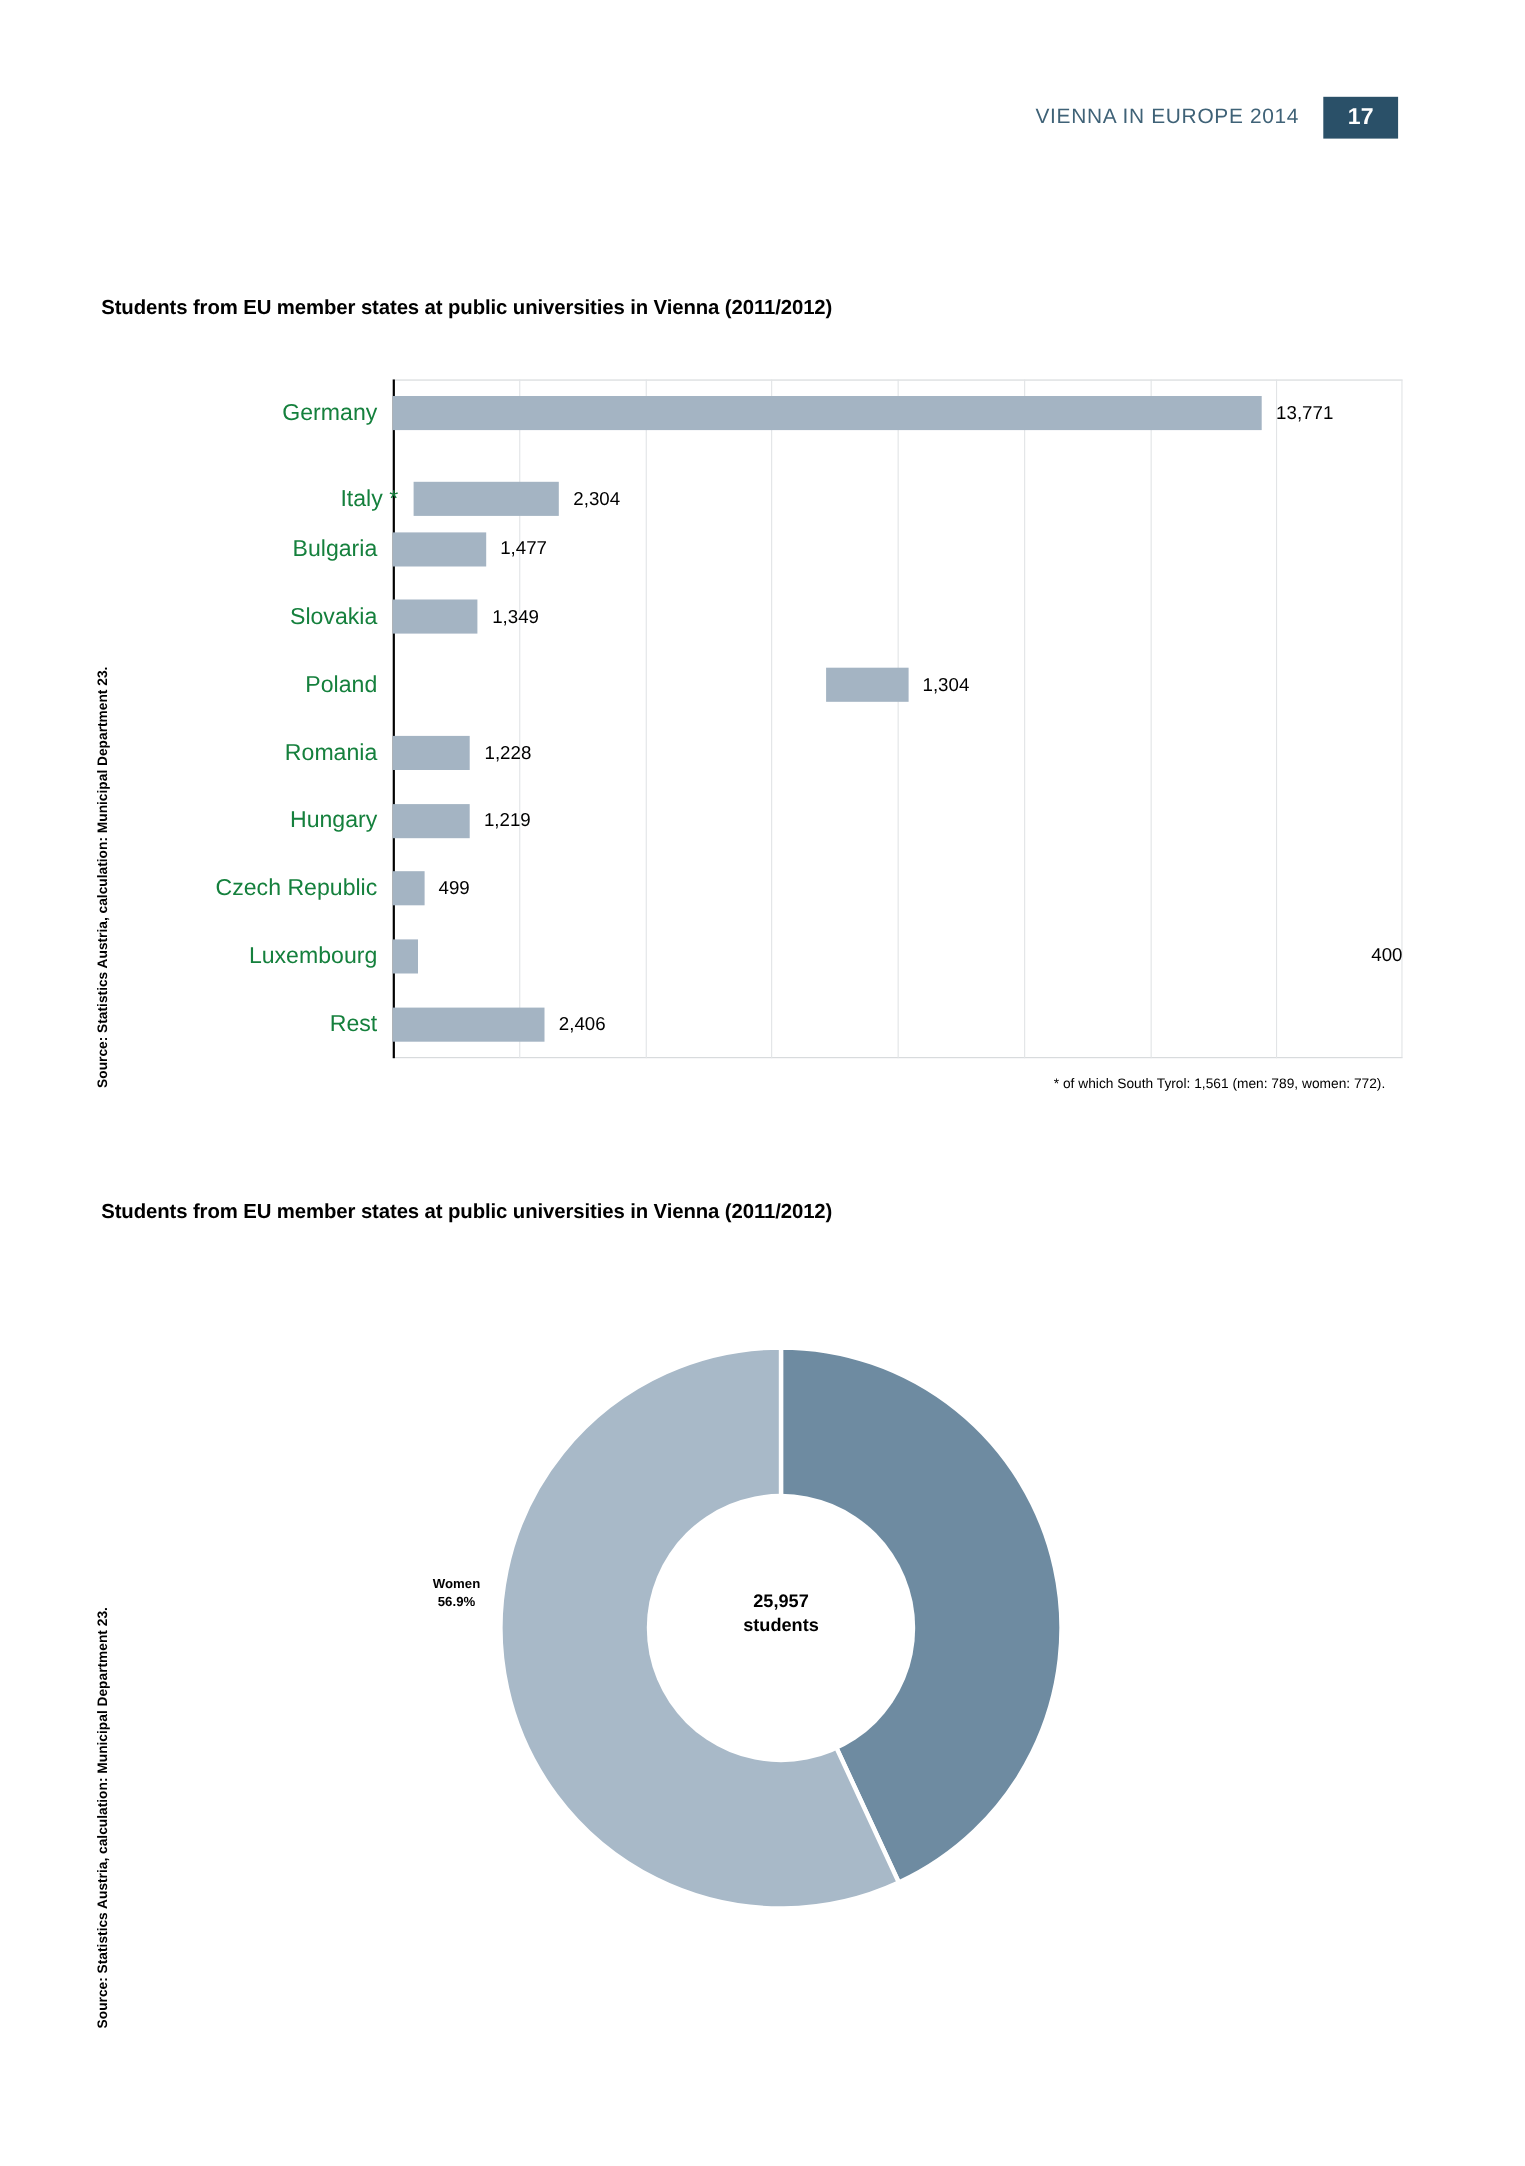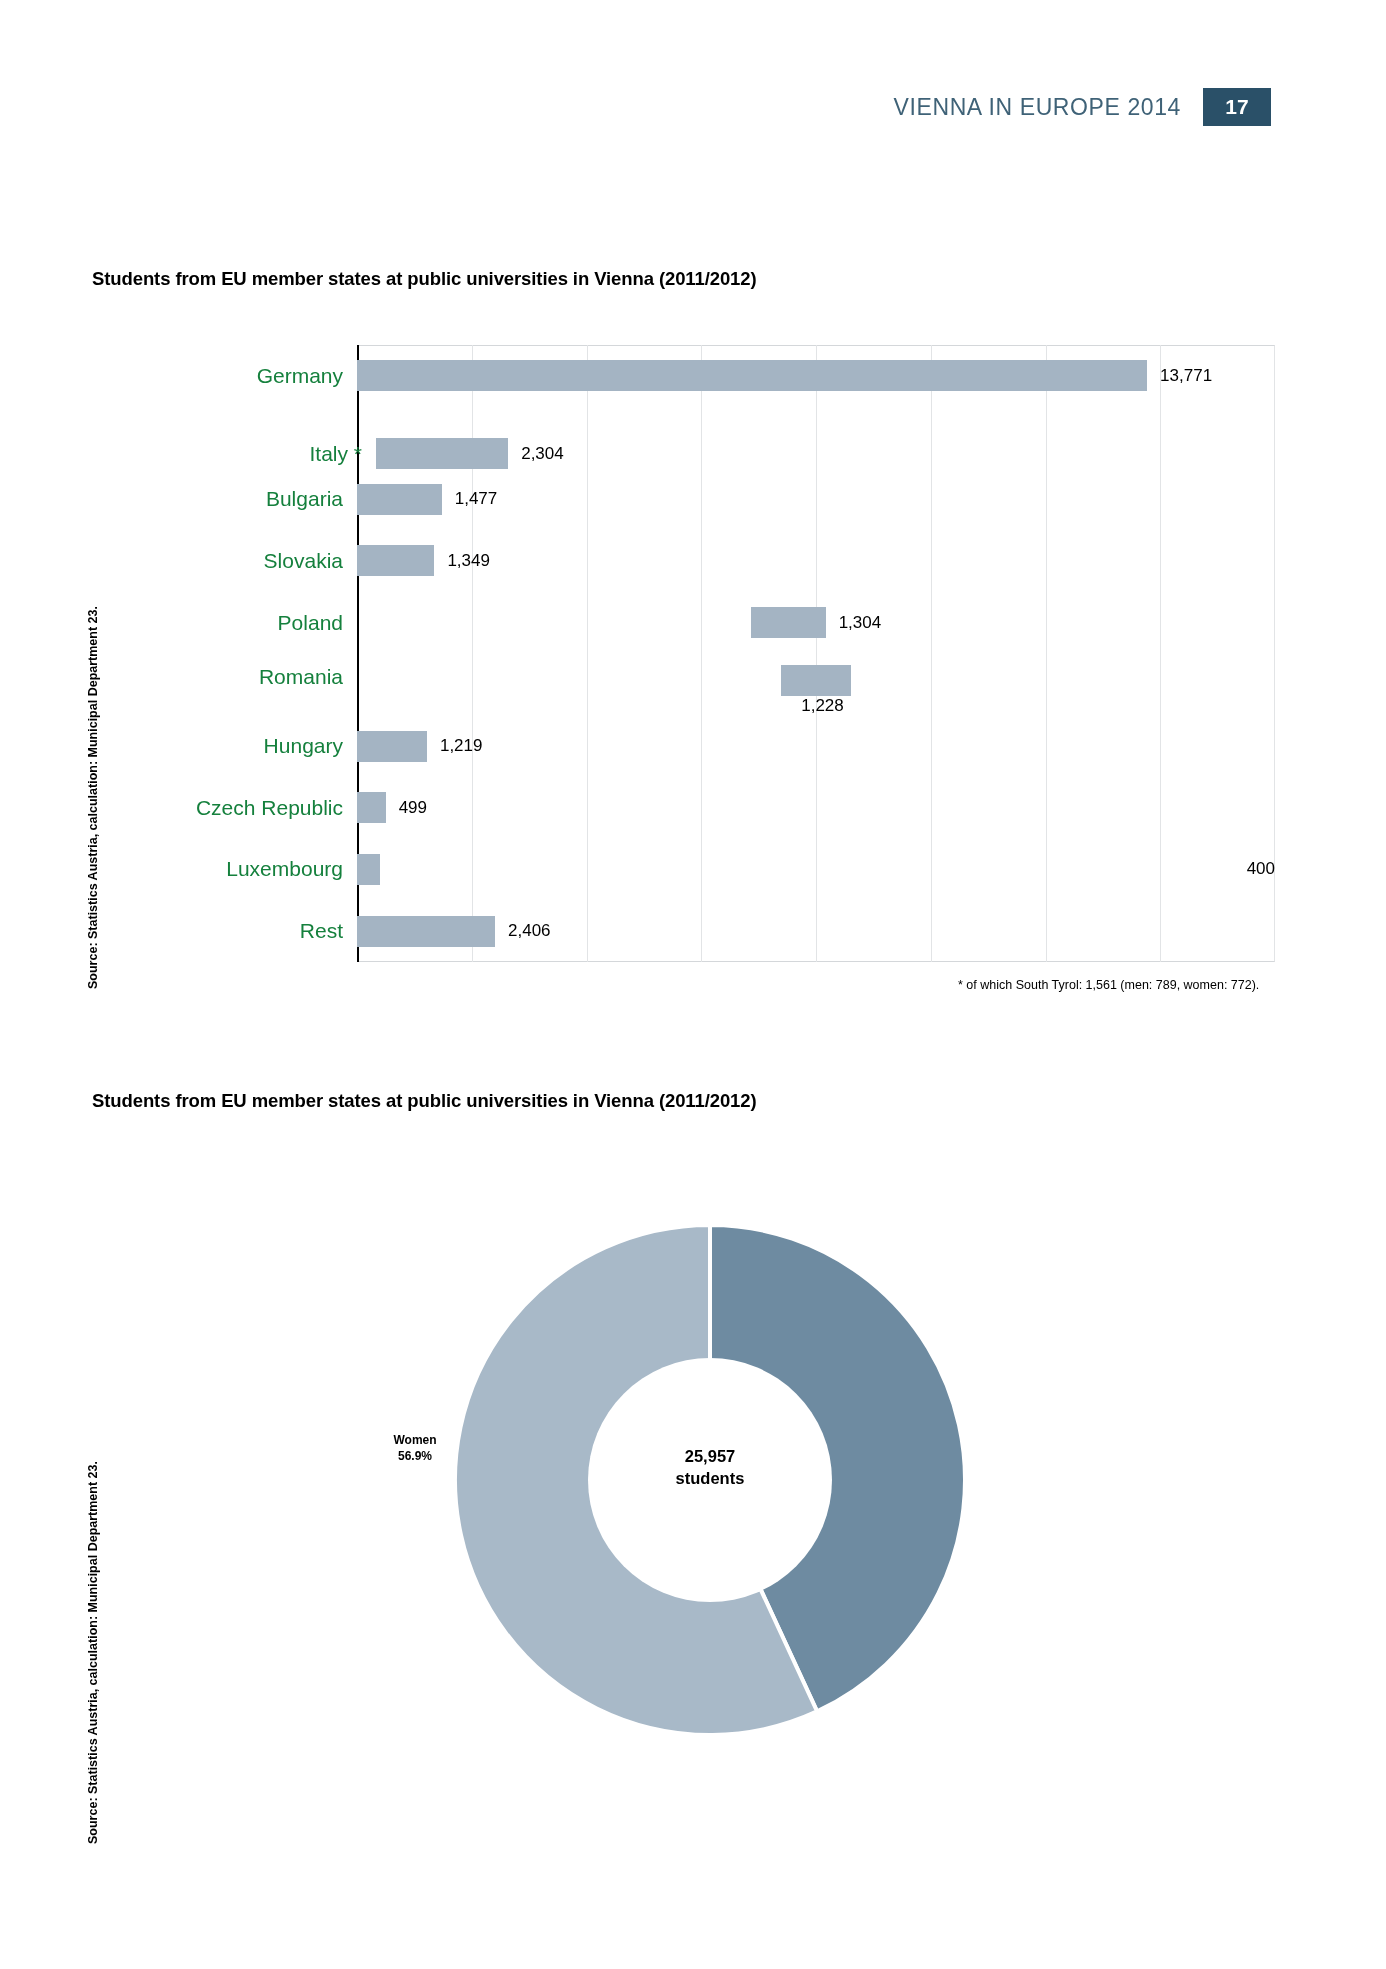--- a/index.html
+++ b/index.html
@@ -19,21 +19,21 @@
   
   .page-header {
     position: absolute;
     top: 88px;
     right: 115px;
     display: flex;
     align-items: center;
     gap: 22px;
   }
   .header-title {
-    font-size: 23px;
+    font-size: 19px;
     letter-spacing: 0.6px;
     color: #3f6277;
     font-family: "Liberation Sans", sans-serif;
     white-space: nowrap;
   }
   .page-number-box {
     width: 68px;
     height: 38px;
     background: #2a5068;
     color: #ffffff;
@@ -201,21 +201,21 @@
       <div class="bar-row" style="top: 185.1px; height: 61.7px;">
         <div class="bar-label">Slovakia</div>
         <div class="bar-rect" style="width: 77.3989px; background: rgb(164, 180, 195);"></div>
         <div class="bar-value">1,349</div>
       </div>
       <div class="bar-row" style="top: 246.8px; height: 61.7px; justify-content: center;">
         <div class="bar-label">Poland</div>
         <div class="bar-rect" style="width: 74.817px; background: rgb(164, 180, 195);"></div>
         <div class="bar-value">1,304</div>
       </div>
-      <div class="bar-row" style="top: 320px; height: 61.7px; flex-direction: column;">
+      <div class="bar-row" style="top: 309px; height: 61.7px;">
         <div class="bar-label">Romania</div>
         <div class="bar-rect" style="width: 70.4565px; background: rgb(164, 180, 195);"></div>
         <div class="bar-value">1,228</div>
       </div>
       <div class="bar-row" style="top: 370.2px; height: 61.7px;">
         <div class="bar-label">Hungary</div>
         <div class="bar-rect" style="width: 69.9401px; background: rgb(164, 180, 195);"></div>
         <div class="bar-value">1,219</div>
       </div>
       <div class="bar-row" style="top: 431.9px; height: 61.7px;">

